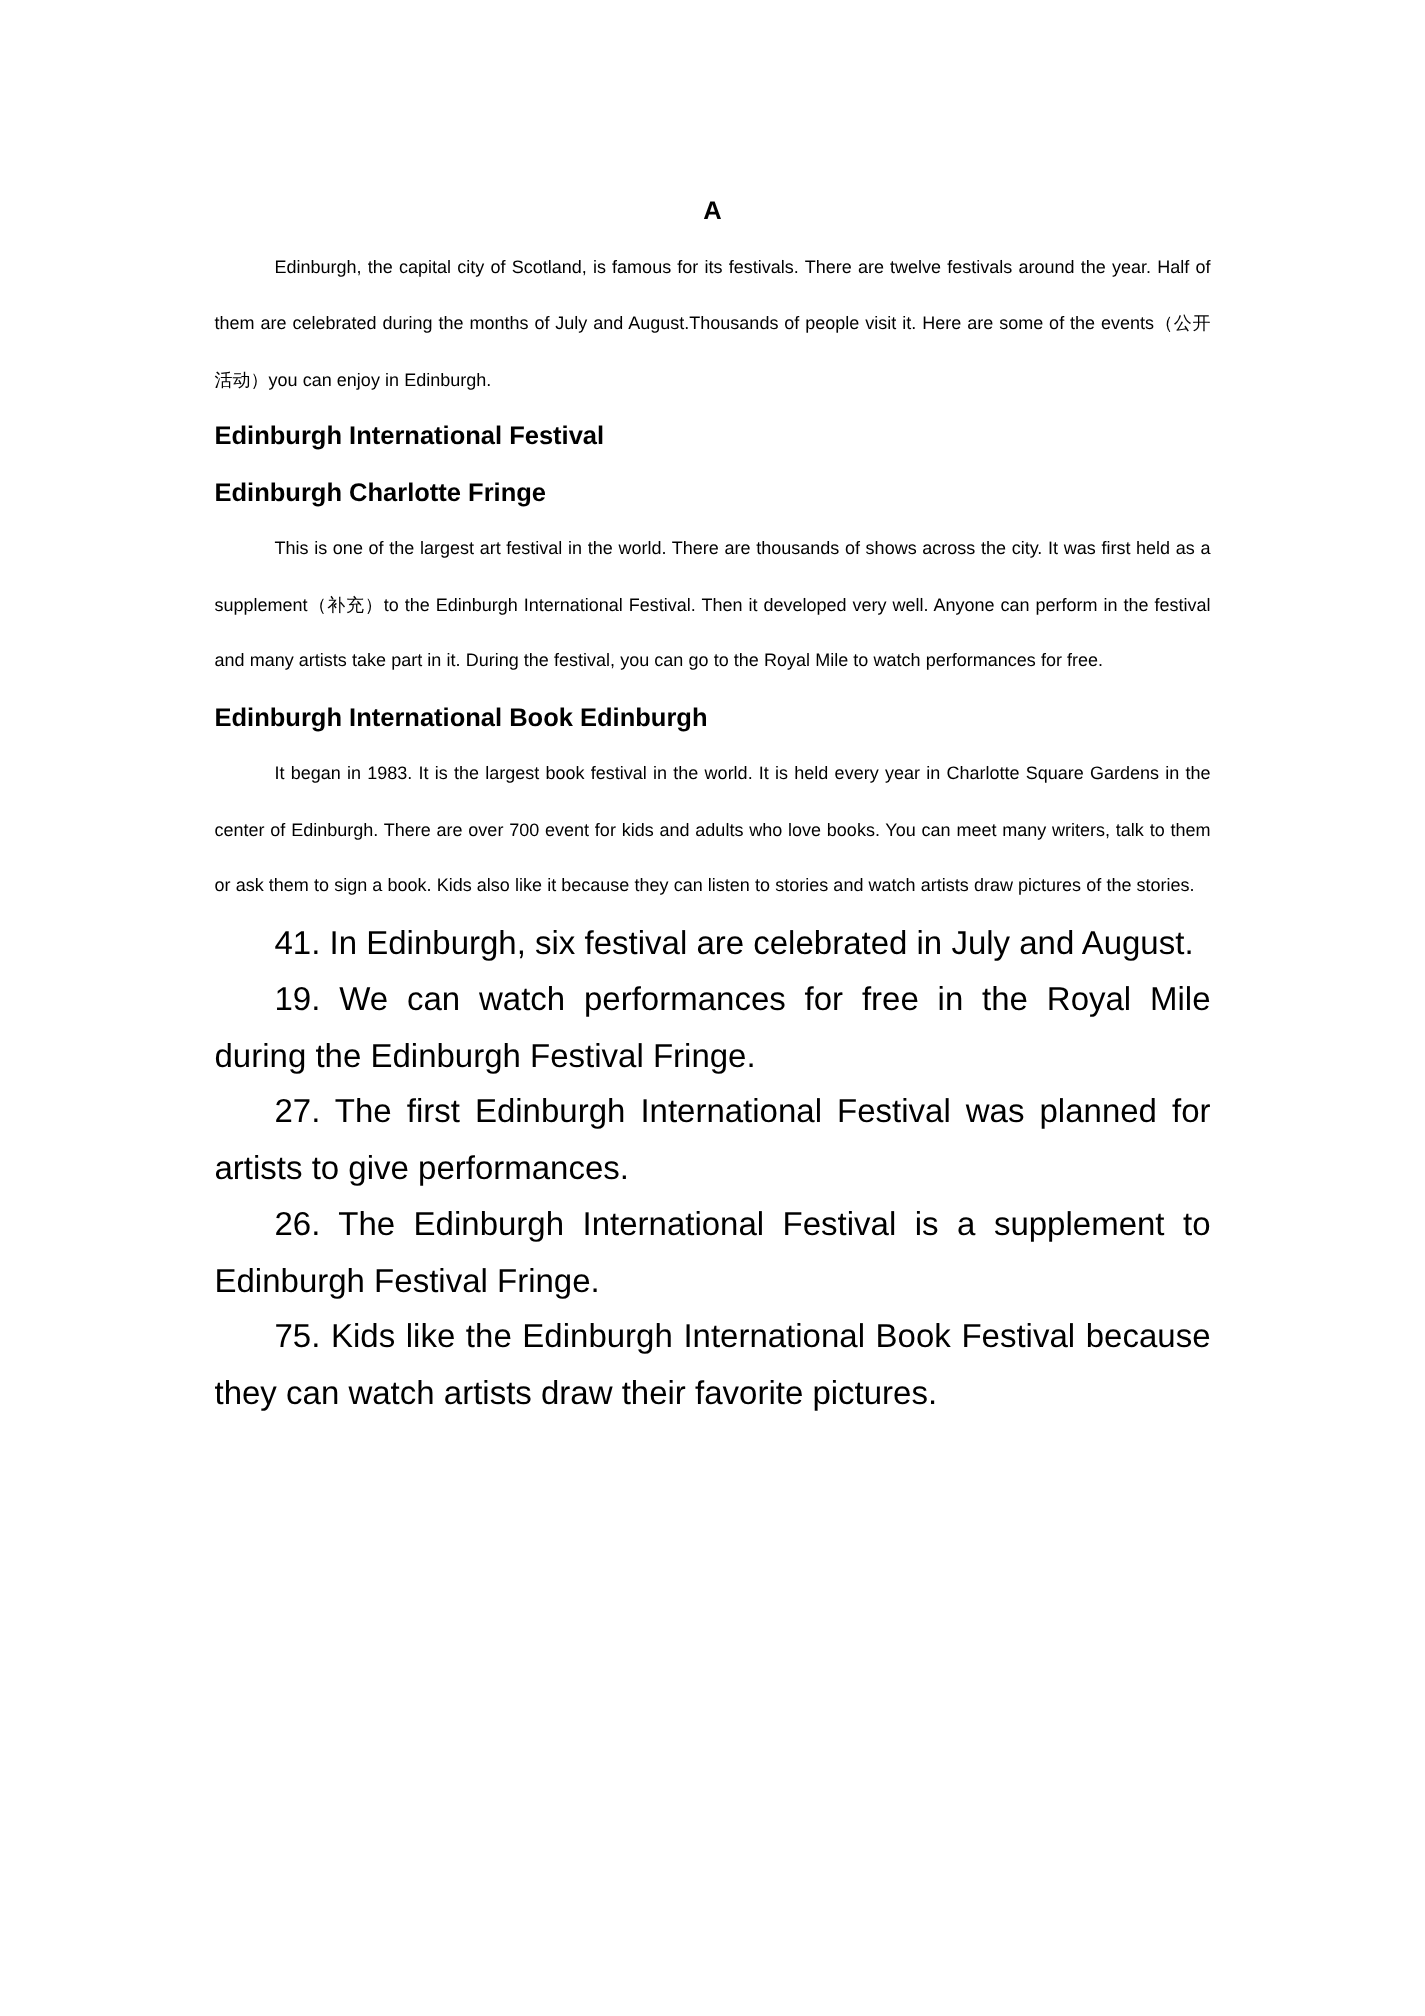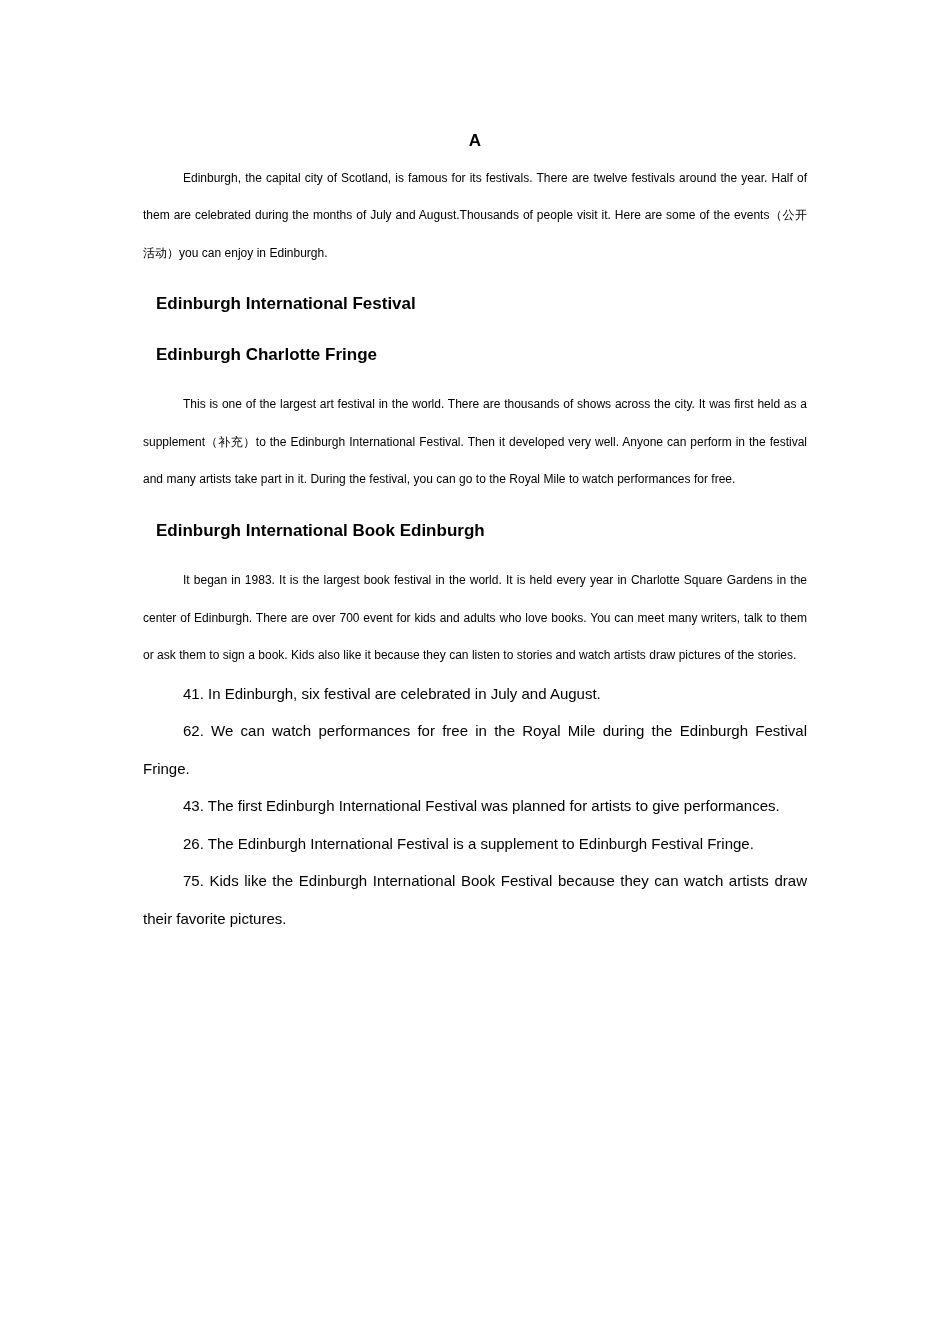--- a/index.html
+++ b/index.html
@@ -43,24 +43,24 @@
     text-indent: 40px;
     margin: 0;
     word-spacing: 0.1px;
   }
   .heading {
     font-size: 17px;
     line-height: 37.5px;
     font-weight: bold;
     text-indent: 0;
     text-align: left;
-    margin: 13px;
+    margin: 0;
   }
   .stmt {
-    font-size: 15px;
+    font-size: 22px;
     line-height: 37.5px;
     text-align: justify;
     text-justify: inter-word;
     text-indent: 40px;
     margin: 0;
   }
 </style>
 </head>
 <body>
 
@@ -77,22 +77,22 @@
     <p class="heading">Edinburgh Charlotte Fringe</p>
 
     <p class="para">This is one of the largest art festival in the world. There are thousands of shows across the city. It was first held as a supplement（补充）to the Edinburgh International Festival. Then it developed very well. Anyone can perform in the festival and many artists take part in it. During the festival, you can go to the Royal Mile to watch performances for free.</p>
 
     <p class="heading">Edinburgh International Book Edinburgh</p>
 
     <p class="para">It began in 1983. It is the largest book festival in the world. It is held every year in Charlotte Square Gardens in the center of Edinburgh. There are over 700 event for kids and adults who love books. You can meet many writers, talk to them or ask them to sign a book. Kids also like it because they can listen to stories and watch artists draw pictures of the stories.</p>
 
     <p class="stmt">41. In Edinburgh, six festival are celebrated in July and August.</p>
 
-    <p class="stmt">62. We can watch performances for free in the Royal Mile during the Edinburgh Festival Fringe.</p>
+    <p class="stmt">19. We can watch performances for free in the Royal Mile during the Edinburgh Festival Fringe.</p>
 
-    <p class="stmt">43. The first Edinburgh International Festival was planned for artists to give performances.</p>
+    <p class="stmt">27. The first Edinburgh International Festival was planned for artists to give performances.</p>
 
     <p class="stmt">26. The Edinburgh International Festival is a supplement to Edinburgh Festival Fringe.</p>
 
     <p class="stmt">75. Kids like the Edinburgh International Book Festival because they can watch artists draw their favorite pictures.</p>
 
   </div>
 </div>
 
 </body></html>

